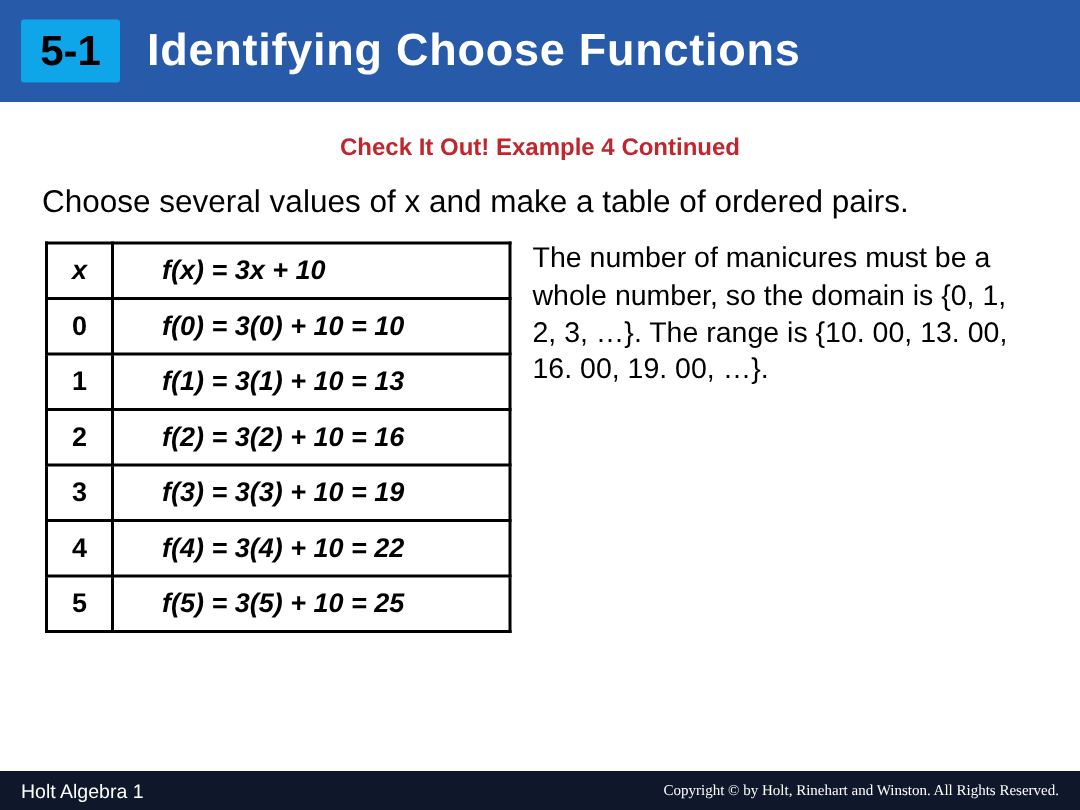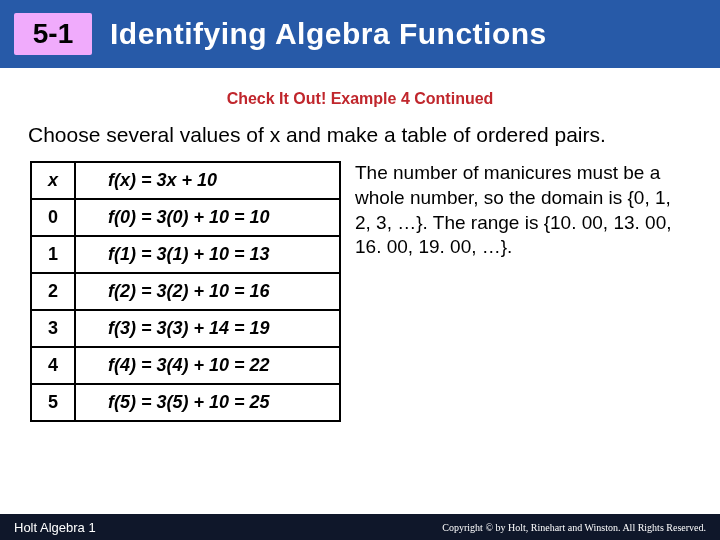--- a/index.html
+++ b/index.html
@@ -12,23 +12,23 @@
     overflow: hidden;
   }
   .header {
     width: 100%;
     height: 68px;
     background: #275aa8;
     display: flex;
     align-items: center;
   }
   .badge {
-    width: 78px;
+    width: 66px;
     height: 42px;
-    background: #f0abfc;
+    background: #0ea5e9;
     margin-left: 14px;
     display: flex;
     align-items: center;
     justify-content: center;
     font-weight: bold;
     font-size: 28px;
     color: #000;
     border-radius: 2px;
   }
   .title {
@@ -104,21 +104,21 @@
     color: #fff;
     font-size: 10px;
     font-family: Liberation Serif, serif;
   }
 </style>
 </head>
 <body>
 
 <div class="header">
   <div class="badge">5-1</div>
-  <div class="title">Identifying Algebra Functions</div>
+  <div class="title">Identifying Choose Functions</div>
 </div>
 
 <div class="subtitle">Check It Out! Example 4 Continued</div>
 
 <div class="instruction">Choose several values of x and make a table of ordered pairs.</div>
 
 <div class="content">
   <table>
     <tbody>
         <tr>
@@ -132,21 +132,21 @@
     <tr>
       <td class="xcol">1</td>
       <td class="fcol"><span class="fbold">f(1) = 3(1) + 10 = 13</span></td>
     </tr>
     <tr>
       <td class="xcol">2</td>
       <td class="fcol"><span class="fbold">f(2) = 3(2) + 10 = 16</span></td>
     </tr>
     <tr>
       <td class="xcol">3</td>
-      <td class="fcol"><span class="fbold">f(3) = 3(3) + 14 = 19</span></td>
+      <td class="fcol"><span class="fbold">f(3) = 3(3) + 10 = 19</span></td>
     </tr>
     <tr>
       <td class="xcol">4</td>
       <td class="fcol"><span class="fbold">f(4) = 3(4) + 10 = 22</span></td>
     </tr>
     <tr>
       <td class="xcol">5</td>
       <td class="fcol"><span class="fbold">f(5) = 3(5) + 10 = 25</span></td>
     </tr>
   </tbody>

